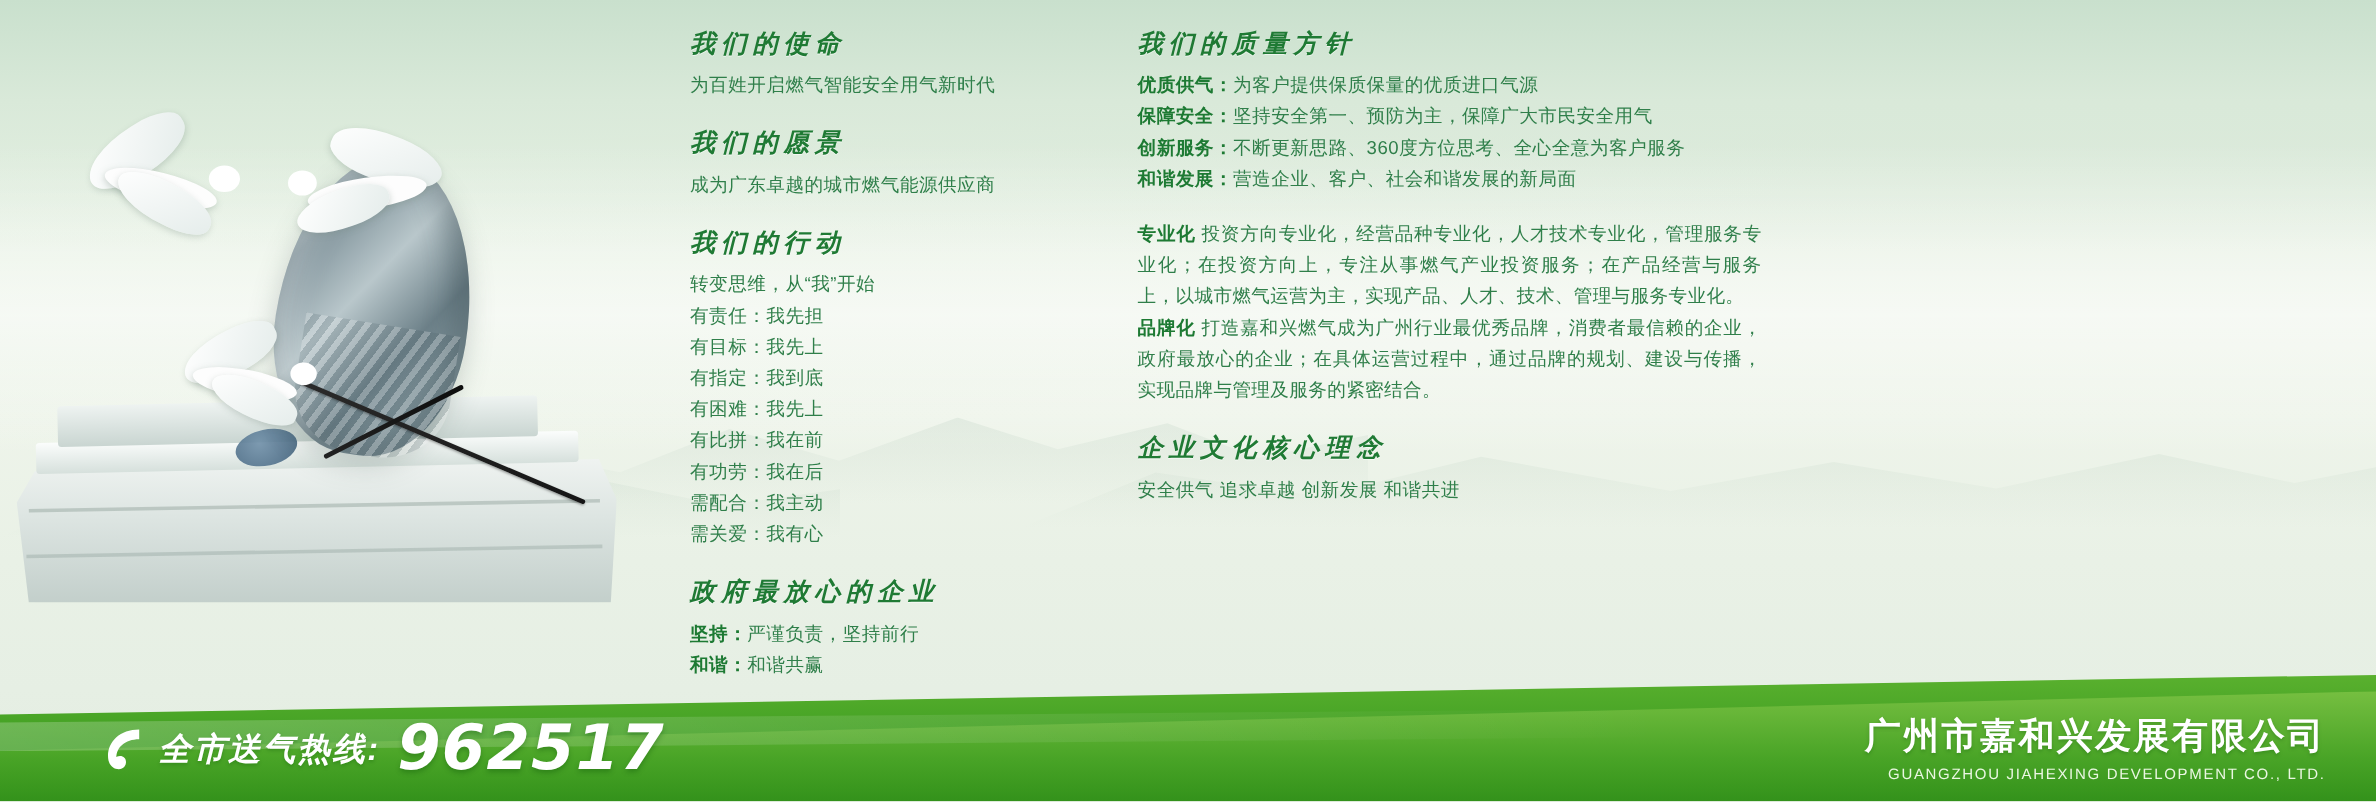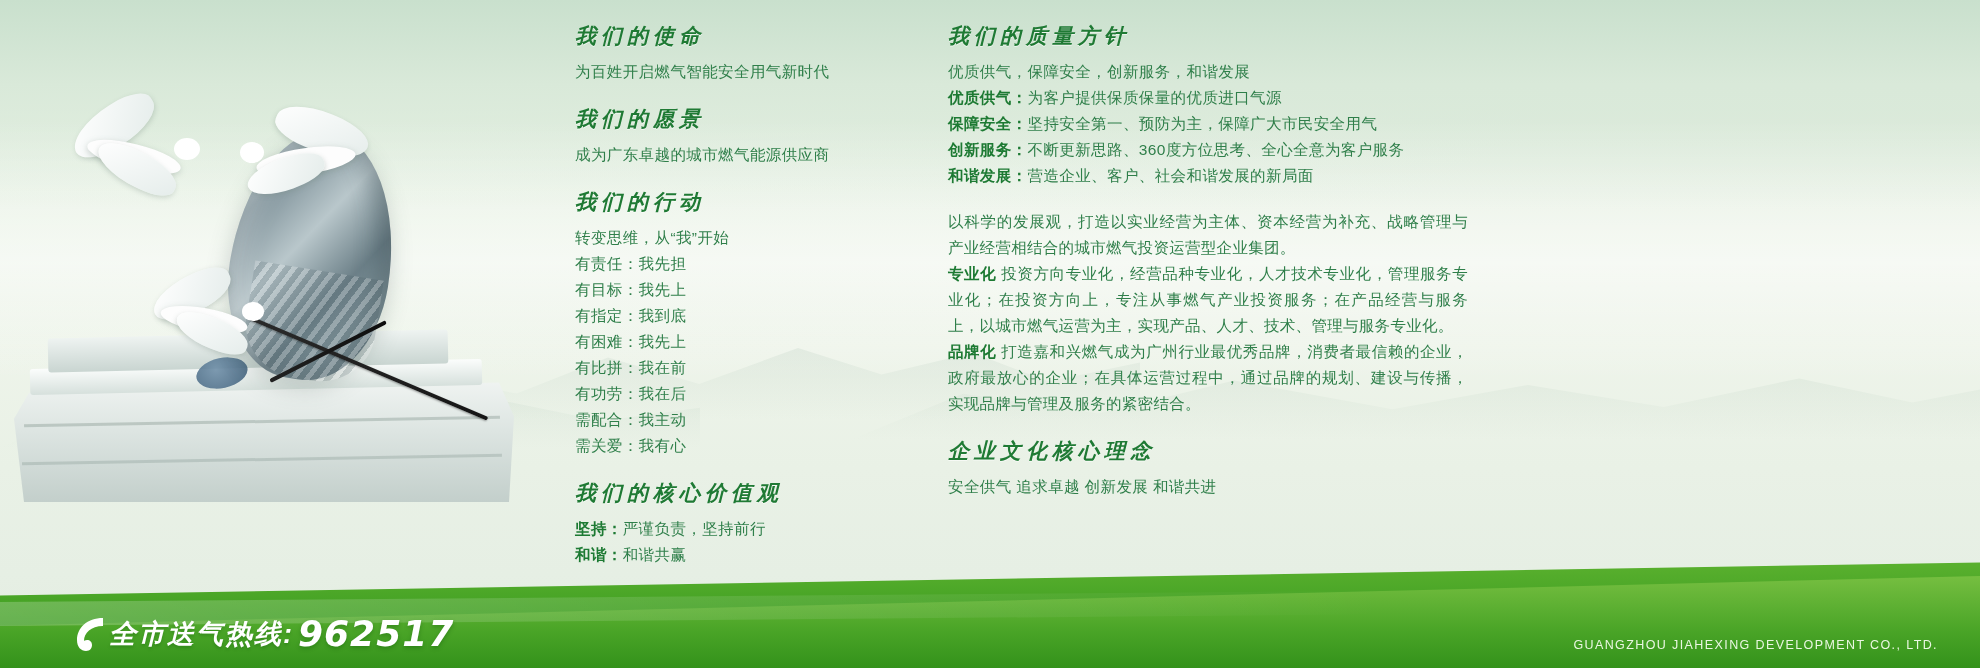--- a/index.html
+++ b/index.html
@@ -100,25 +100,25 @@
   .footer{position:absolute;left:0;bottom:0;width:1980px;height:110px;overflow:hidden;}
   .fbg{position:absolute;left:0;bottom:0;width:1980px;height:110px;
     background:linear-gradient(180deg,#5cb22f 0%,#3f9e22 55%,#2f8f19 100%);
     clip-path:polygon(0% 34%,100% 4%,100% 100%,0% 100%);}
   .fbg2{position:absolute;left:0;bottom:0;width:1980px;height:92px;
     background:linear-gradient(180deg,#7cc244 0%,#4ca628 60%,#34921b 100%);
     clip-path:polygon(0% 54%,100% 0%,100% 100%,0% 100%);opacity:.85;}
   .fhighlight{position:absolute;left:0;bottom:42px;width:1980px;height:40px;
     background:linear-gradient(92deg,rgba(255,255,255,.22),rgba(255,255,255,0) 70%);
     clip-path:polygon(0% 40%,100% 0%,100% 58%,0% 100%);}
-  .hotline{position:absolute;left:73px;bottom:14px;display:flex;align-items:center;text-align:right;}
+  .hotline{position:absolute;left:86px;bottom:14px;display:flex;align-items:center;gap:10px;text-align:right;}
   .phone-ic{width:36px;height:40px;position:relative;display:inline-block;}
   .hot-label{font-size:27px;font-weight:700;font-style:italic;color:#ffffff;letter-spacing:2px;
     text-shadow:0 2px 3px rgba(0,70,0,.25);}
-  .hot-num{font-size:36px;font-weight:700;font-style:italic;color:#ffffff;letter-spacing:1px;
+  .hot-num{font-size:52px;font-weight:700;font-style:italic;color:#ffffff;letter-spacing:1px;
     font-family:"DejaVu Sans","Liberation Sans",sans-serif;
     text-shadow:0 2px 4px rgba(0,70,0,.3);margin-left:4px;}
   .brand{position:absolute;right:42px;bottom:16px;text-align:right;}
   .brand-cn{font-size:30px;font-weight:700;color:#ffffff;letter-spacing:2px;
     text-shadow:0 2px 3px rgba(0,70,0,.25);}
   .brand-en{font-size:12.5px;color:#eaf7e2;letter-spacing:1.4px;margin-top:4px;}
 </style>
 </head>
 <body>
 
@@ -181,52 +181,50 @@
       <div class="ln">有目标：我先上</div>
       <div class="ln">有指定：我到底</div>
       <div class="ln">有困难：我先上</div>
       <div class="ln">有比拼：我在前</div>
       <div class="ln">有功劳：我在后</div>
       <div class="ln">需配合：我主动</div>
       <div class="ln">需关爱：我有心</div>
     </div>
 
     <div class="blk">
-      <div class="hd">我们的核心价值观</div>
+      <div class="hd">政府最放心的企业</div>
       <div class="ln">
         <b>坚持</b><b>：</b><span>严谨负责，坚持前行</span>
       </div>
       <div class="ln">
         <b>和谐</b><b>：</b><span>和谐共赢</span>
       </div>
     </div>
 
   </div>
 
   <div class="col col-right">
 
     <div class="blk">
       <div class="hd">我们的质量方针</div>
-      <div class="ln">优质供气，保障安全，创新服务，和谐发展</div>
       <div class="ln">
         <b>优质供气</b><b>：</b><span>为客户提供保质保量的优质进口气源</span>
       </div>
       <div class="ln">
         <b>保障安全</b><b>：</b><span>坚持安全第一、预防为主，保障广大市民安全用气</span>
       </div>
       <div class="ln">
         <b>创新服务</b><b>：</b><span>不断更新思路、360度方位思考、全心全意为客户服务</span>
       </div>
       <div class="ln">
         <b>和谐发展</b><b>：</b><span>营造企业、客户、社会和谐发展的新局面</span>
       </div>
     </div>
 
     <div class="blk">
-      <div class="para">以科学的发展观，打造以实业经营为主体、资本经营为补充、战略管理与产业经营相结合的城市燃气投资运营型企业集团。</div>
       <div class="para">
         <b>专业化</b><span> 投资方向专业化，经营品种专业化，人才技术专业化，管理服务专业化；在投资方向上，专注从事燃气产业投资服务；在产品经营与服务上，以城市燃气运营为主，实现产品、人才、技术、管理与服务专业化。</span>
       </div>
       <div class="para">
         <b>品牌化</b><span> 打造嘉和兴燃气成为广州行业最优秀品牌，消费者最信赖的企业，政府最放心的企业；在具体运营过程中，通过品牌的规划、建设与传播，实现品牌与管理及服务的紧密结合。</span>
       </div>
     </div>
 
     <div class="blk">
       <div class="hd">企业文化核心理念</div>
@@ -244,17 +242,18 @@
       <span class="phone-ic">
         <svg width="36" height="40" viewBox="0 0 36 40" aria-hidden="true">
           <path d="M30 4 C14 4 4 14 4 26 C4 33 8 37 13 37 C17 37 19 34 19 31 C19 28 17 26 14 26 C12 26 11 27 11 27 C11 19 18 12 30 12 Z" fill="#ffffff"></path>
         </svg>
       </span>
       <span class="hot-label">全市送气热线:</span>
       <span class="hot-num">962517</span>
     </div>
 
     <div class="brand">
+      <div class="brand-cn">广州市嘉和兴发展有限公司</div>
       <div class="brand-en">GUANGZHOU JIAHEXING DEVELOPMENT CO., LTD.</div>
     </div>
   </div>
 
 </div>
 
 </body></html>

